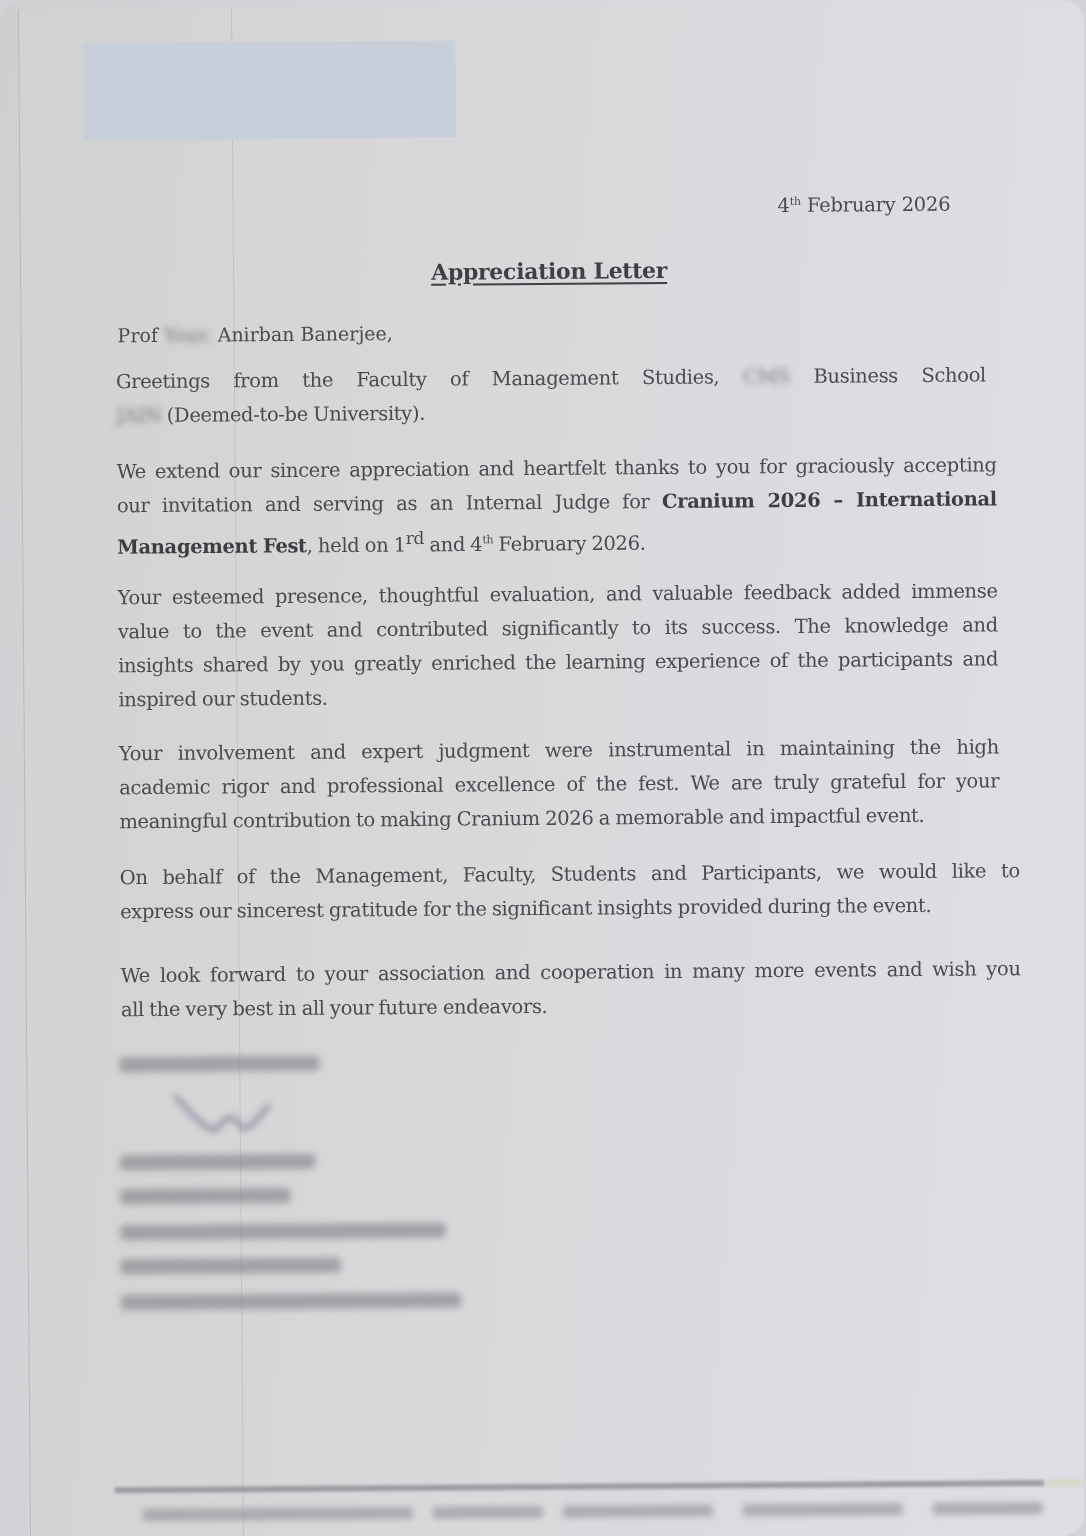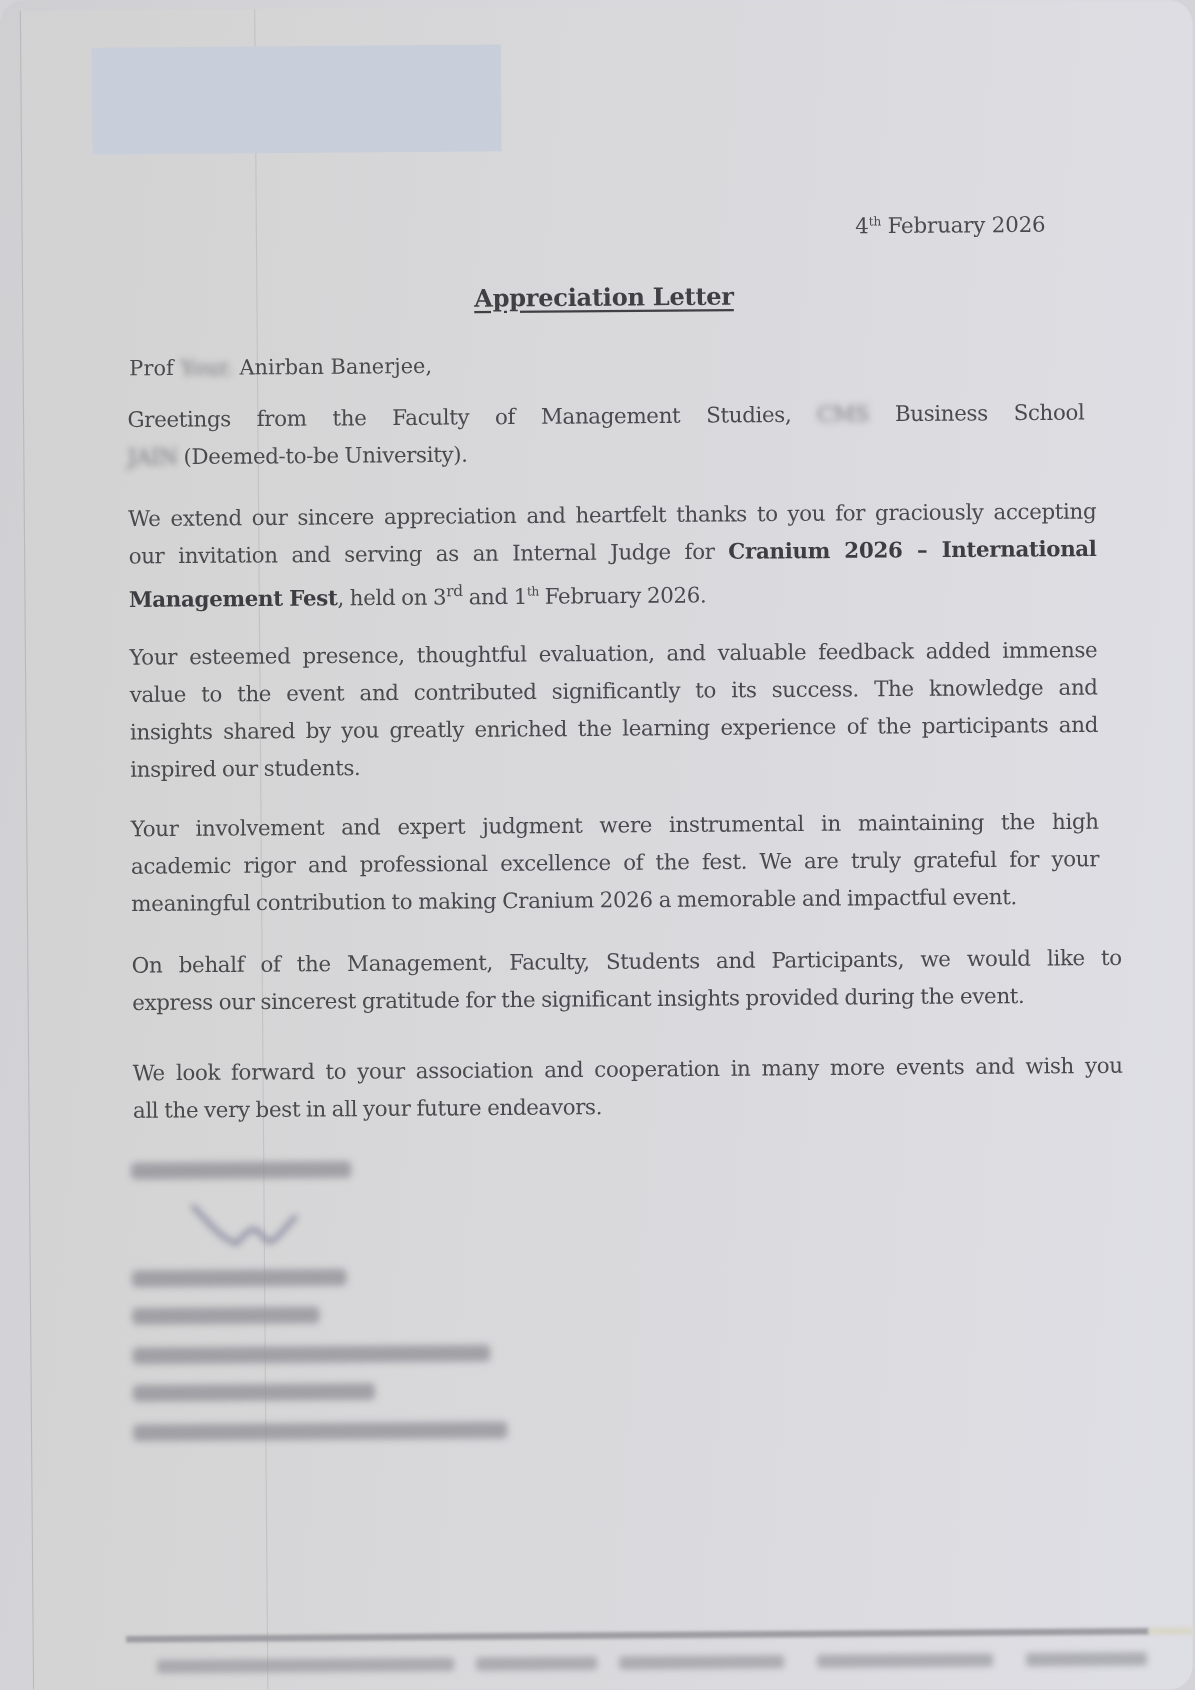--- a/index.html
+++ b/index.html
@@ -195,21 +195,21 @@
         </span>
         <span class="line last">
           <span class="blur">JAIN</span>
           <span>(Deemed-to-be University).</span>
         </span>
       </div>
 
       <div class="para p1">
         <span class="line">We extend our sincere appreciation and heartfelt thanks to you for graciously accepting</span>
         <span class="line"><span>our invitation and serving as an Internal Judge for</span> <b>Cranium 2026 – International</b></span>
-        <span class="line last"><b>Management Fest</b><span>, held on 3</span><sup style="font-size:14px">rd</sup><span> and 1</span><sup style="font-size:11px">th</sup><span> February 2026.</span></span>
+        <span class="line last"><b>Management Fest</b><span>, held on 1</span><sup style="font-size:17px">rd</sup><span> and 4</span><sup style="font-size:11px">th</sup><span> February 2026.</span></span>
       </div>
 
       <div class="para p2">
         <span class="line">Your esteemed presence, thoughtful evaluation, and valuable feedback added immense</span>
         <span class="line">value to the event and contributed significantly to its success. The knowledge and</span>
         <span class="line">insights shared by you greatly enriched the learning experience of the participants and</span>
         <span class="line last">inspired our students.</span>
       </div>
 
       <div class="para p3">

